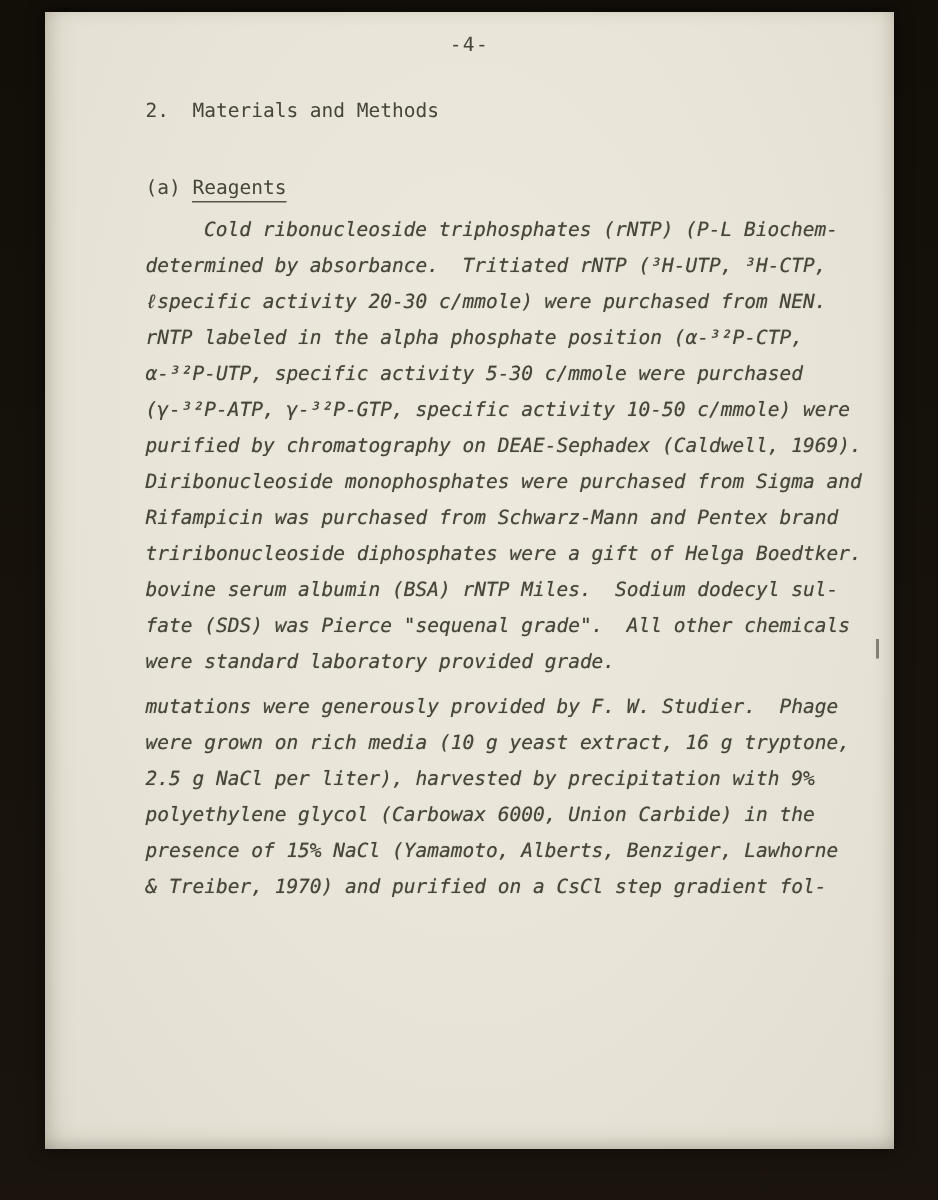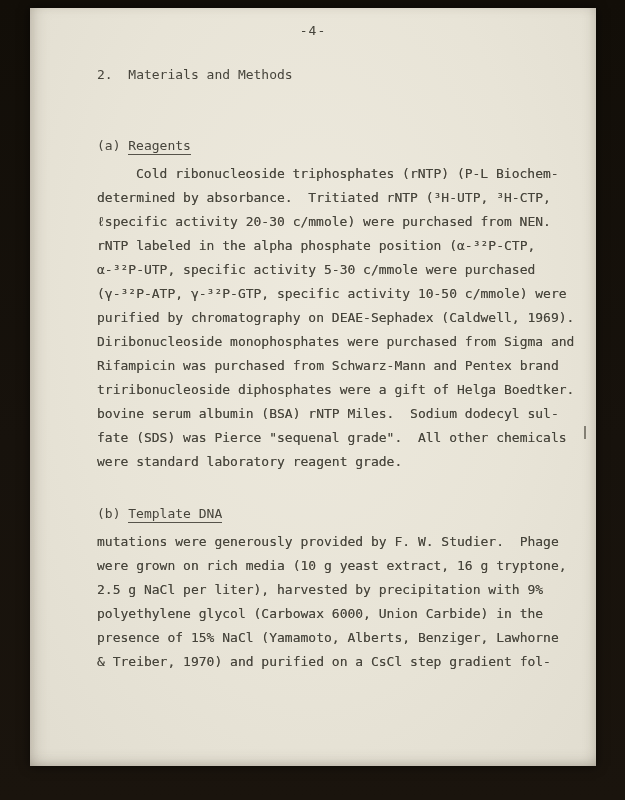--- a/index.html
+++ b/index.html
@@ -41,21 +41,21 @@
     white-space: pre;
   }
   .heading {
     margin: 26px 30px 0 67px;
     height: 18px;
     line-height: 18px;
     font-size: 13px;
     white-space: pre;
   }
   .subsection-heading {
-    margin: 52px 30px 0 67px;
+    margin: 32px 30px 0 67px;
     height: 20px;
     line-height: 20px;
     font-size: 13px;
     white-space: pre;
   }
   .subsection-heading.second {
     margin-top: 30px;
   }
   .subsection-title {
     margin-left: 1ch;
@@ -64,20 +64,21 @@
   }
   .paragraph {
     margin: 6px 20px 0 67px;
   }
   .line {
     height: 24px;
     line-height: 24px;
     font-size: 13px;
     white-space: pre;
     text-shadow: 0 0 0.6px rgba(62,58,48,0.55);
+    font-style: italic;
   }
   .line.indent {
     padding-left: 39px;
   }
   .scan-artifact {
     position: absolute;
     right: 10px;
     top: 418px;
     width: 2px;
     height: 13px;
@@ -102,24 +103,23 @@
       <div class="line">ℓspecific activity 20-30 c/mmole) were purchased from NEN.</div>
       <div class="line">rNTP labeled in the alpha phosphate position (α-³²P-CTP,</div>
       <div class="line">α-³²P-UTP, specific activity 5-30 c/mmole were purchased</div>
       <div class="line">(γ-³²P-ATP, γ-³²P-GTP, specific activity 10-50 c/mmole) were</div>
       <div class="line">purified by chromatography on DEAE-Sephadex (Caldwell, 1969).</div>
       <div class="line">Diribonucleoside monophosphates were purchased from Sigma and</div>
       <div class="line">Rifampicin was purchased from Schwarz-Mann and Pentex brand</div>
       <div class="line">triribonucleoside diphosphates were a gift of Helga Boedtker.</div>
       <div class="line">bovine serum albumin (BSA) rNTP Miles.  Sodium dodecyl sul-</div>
       <div class="line">fate (SDS) was Pierce "sequenal grade".  All other chemicals</div>
-      <div class="line">were standard laboratory reagent grade.</div>
+      <div class="line">were standard laboratory provided grade.</div>
     </div>
 
-    <div class="subsection-heading second"><span>(b)</span><span class="subsection-title">Template DNA</span></div>
 
     <div class="paragraph">
       <div class="line">mutations were generously provided by F. W. Studier.  Phage</div>
       <div class="line">were grown on rich media (10 g yeast extract, 16 g tryptone,</div>
       <div class="line">2.5 g NaCl per liter), harvested by precipitation with 9%</div>
       <div class="line">polyethylene glycol (Carbowax 6000, Union Carbide) in the</div>
       <div class="line">presence of 15% NaCl (Yamamoto, Alberts, Benziger, Lawhorne</div>
       <div class="line">&amp; Treiber, 1970) and purified on a CsCl step gradient fol-</div>
     </div>
 

